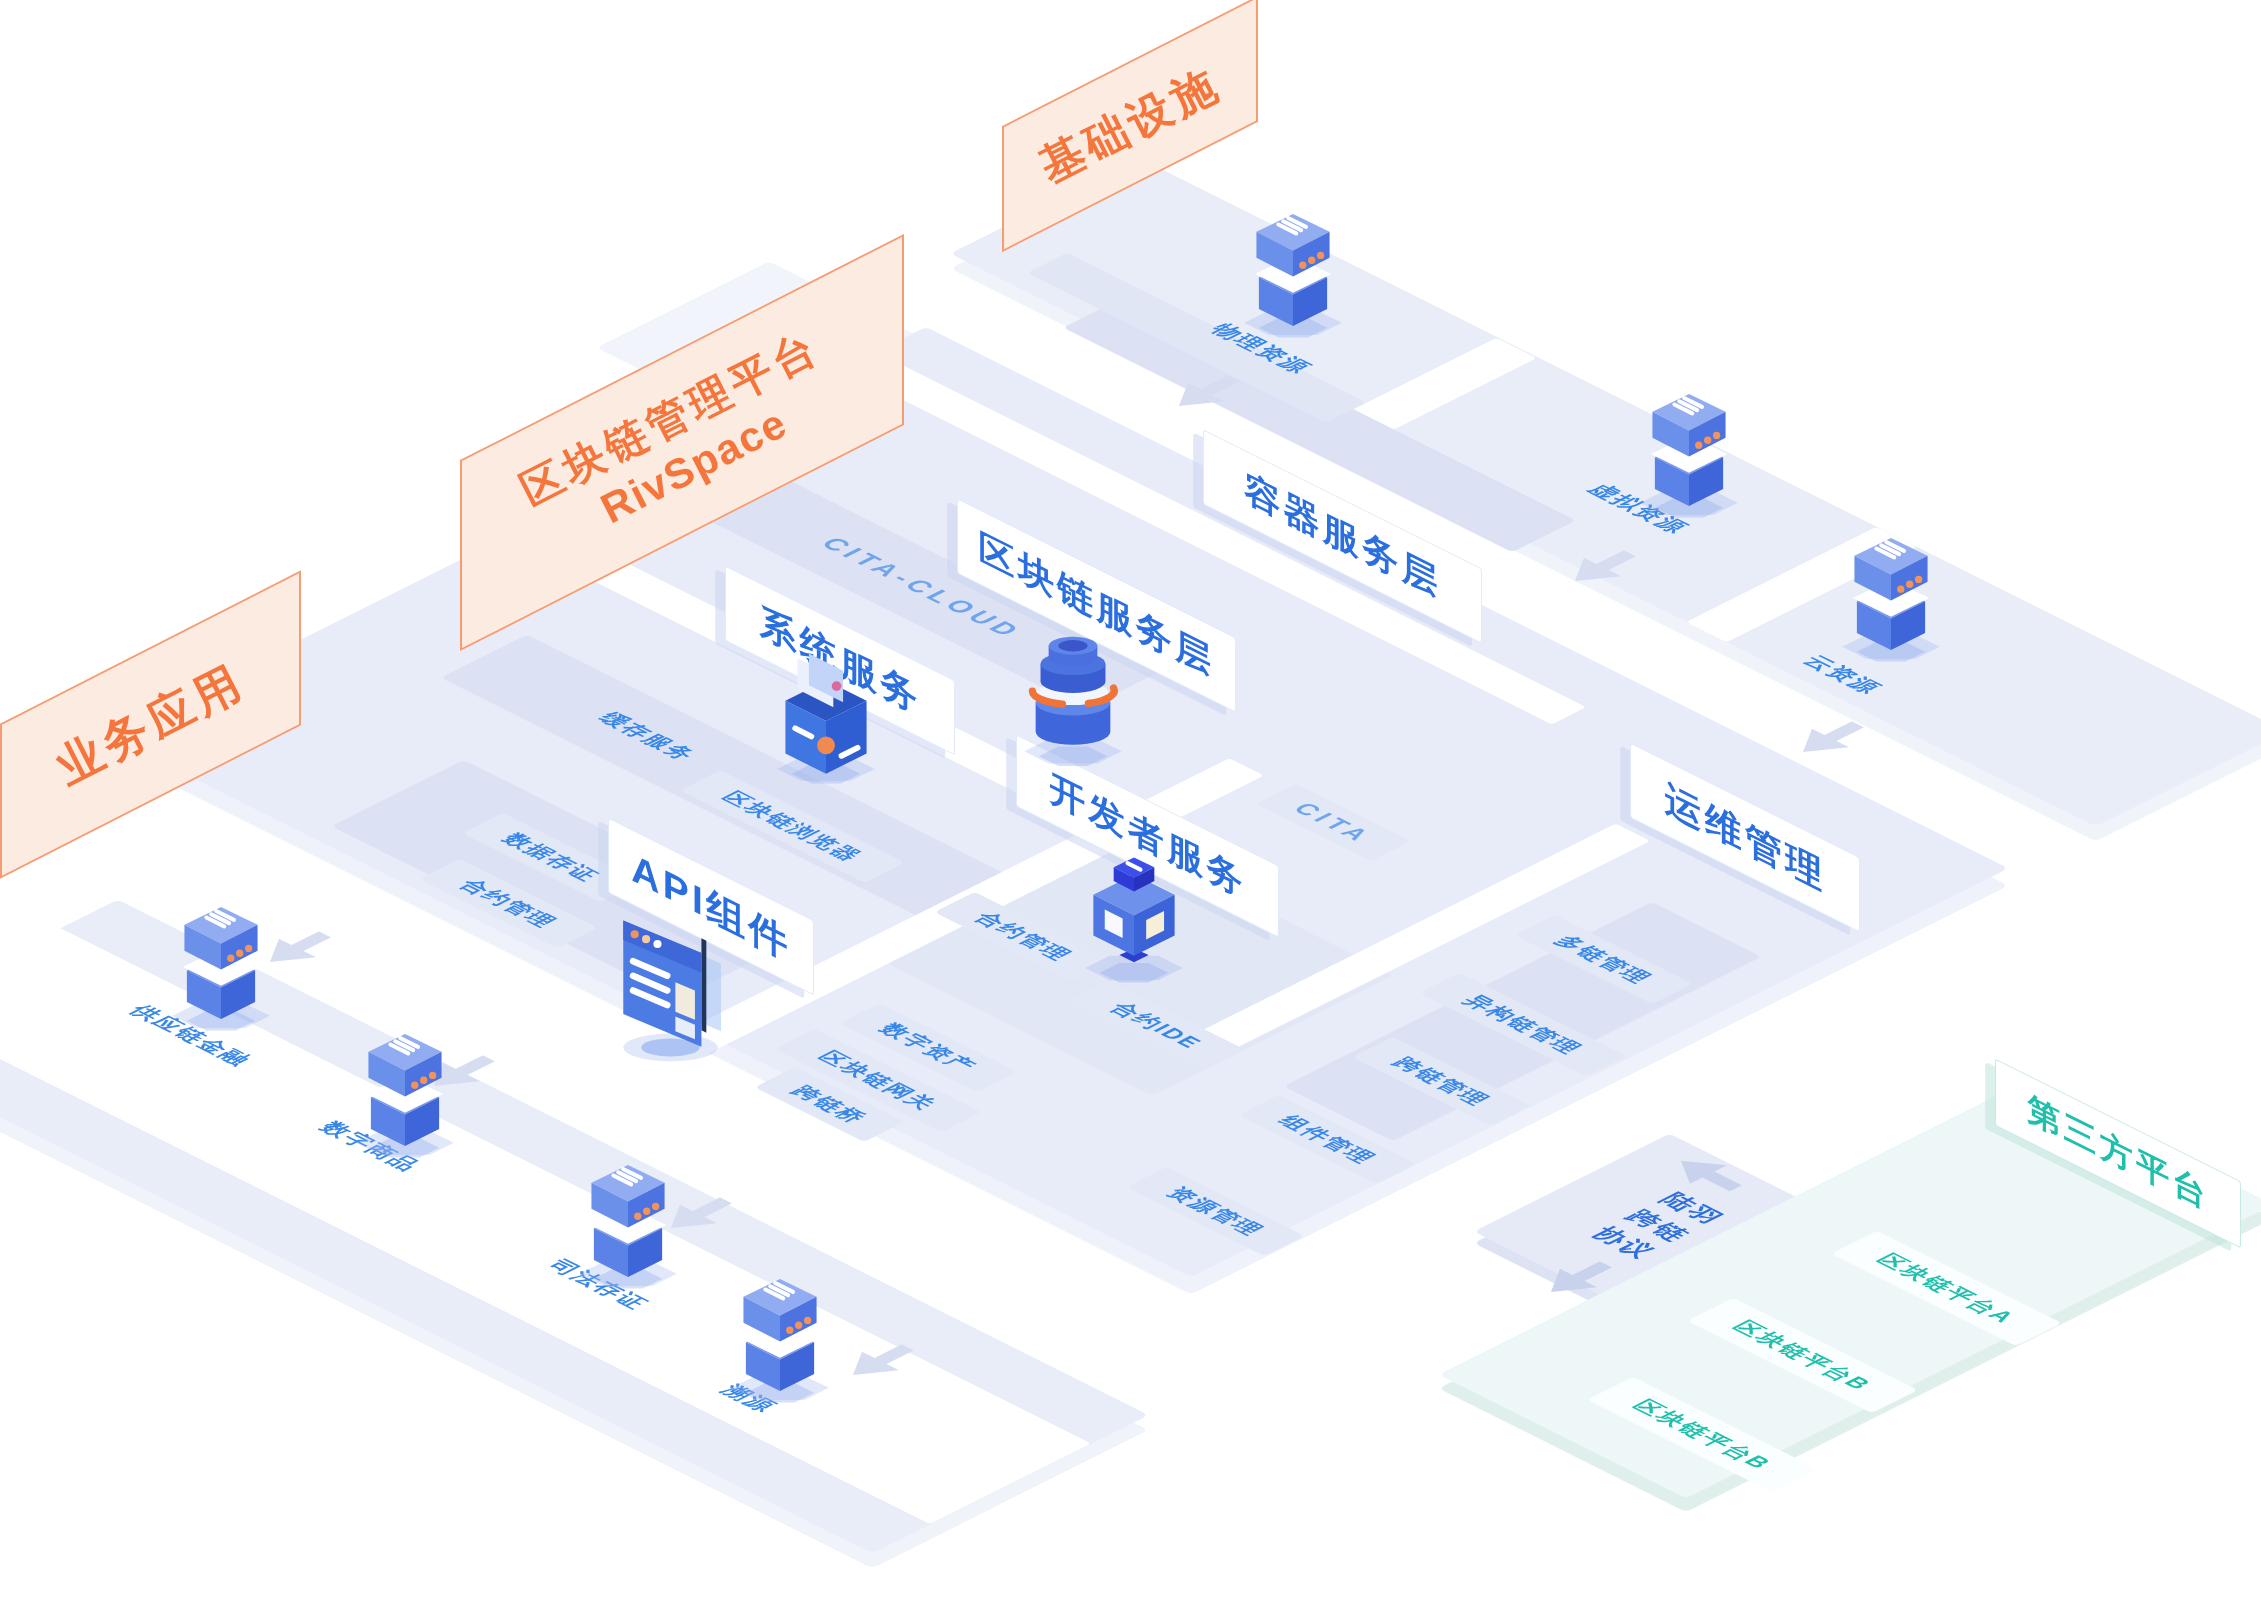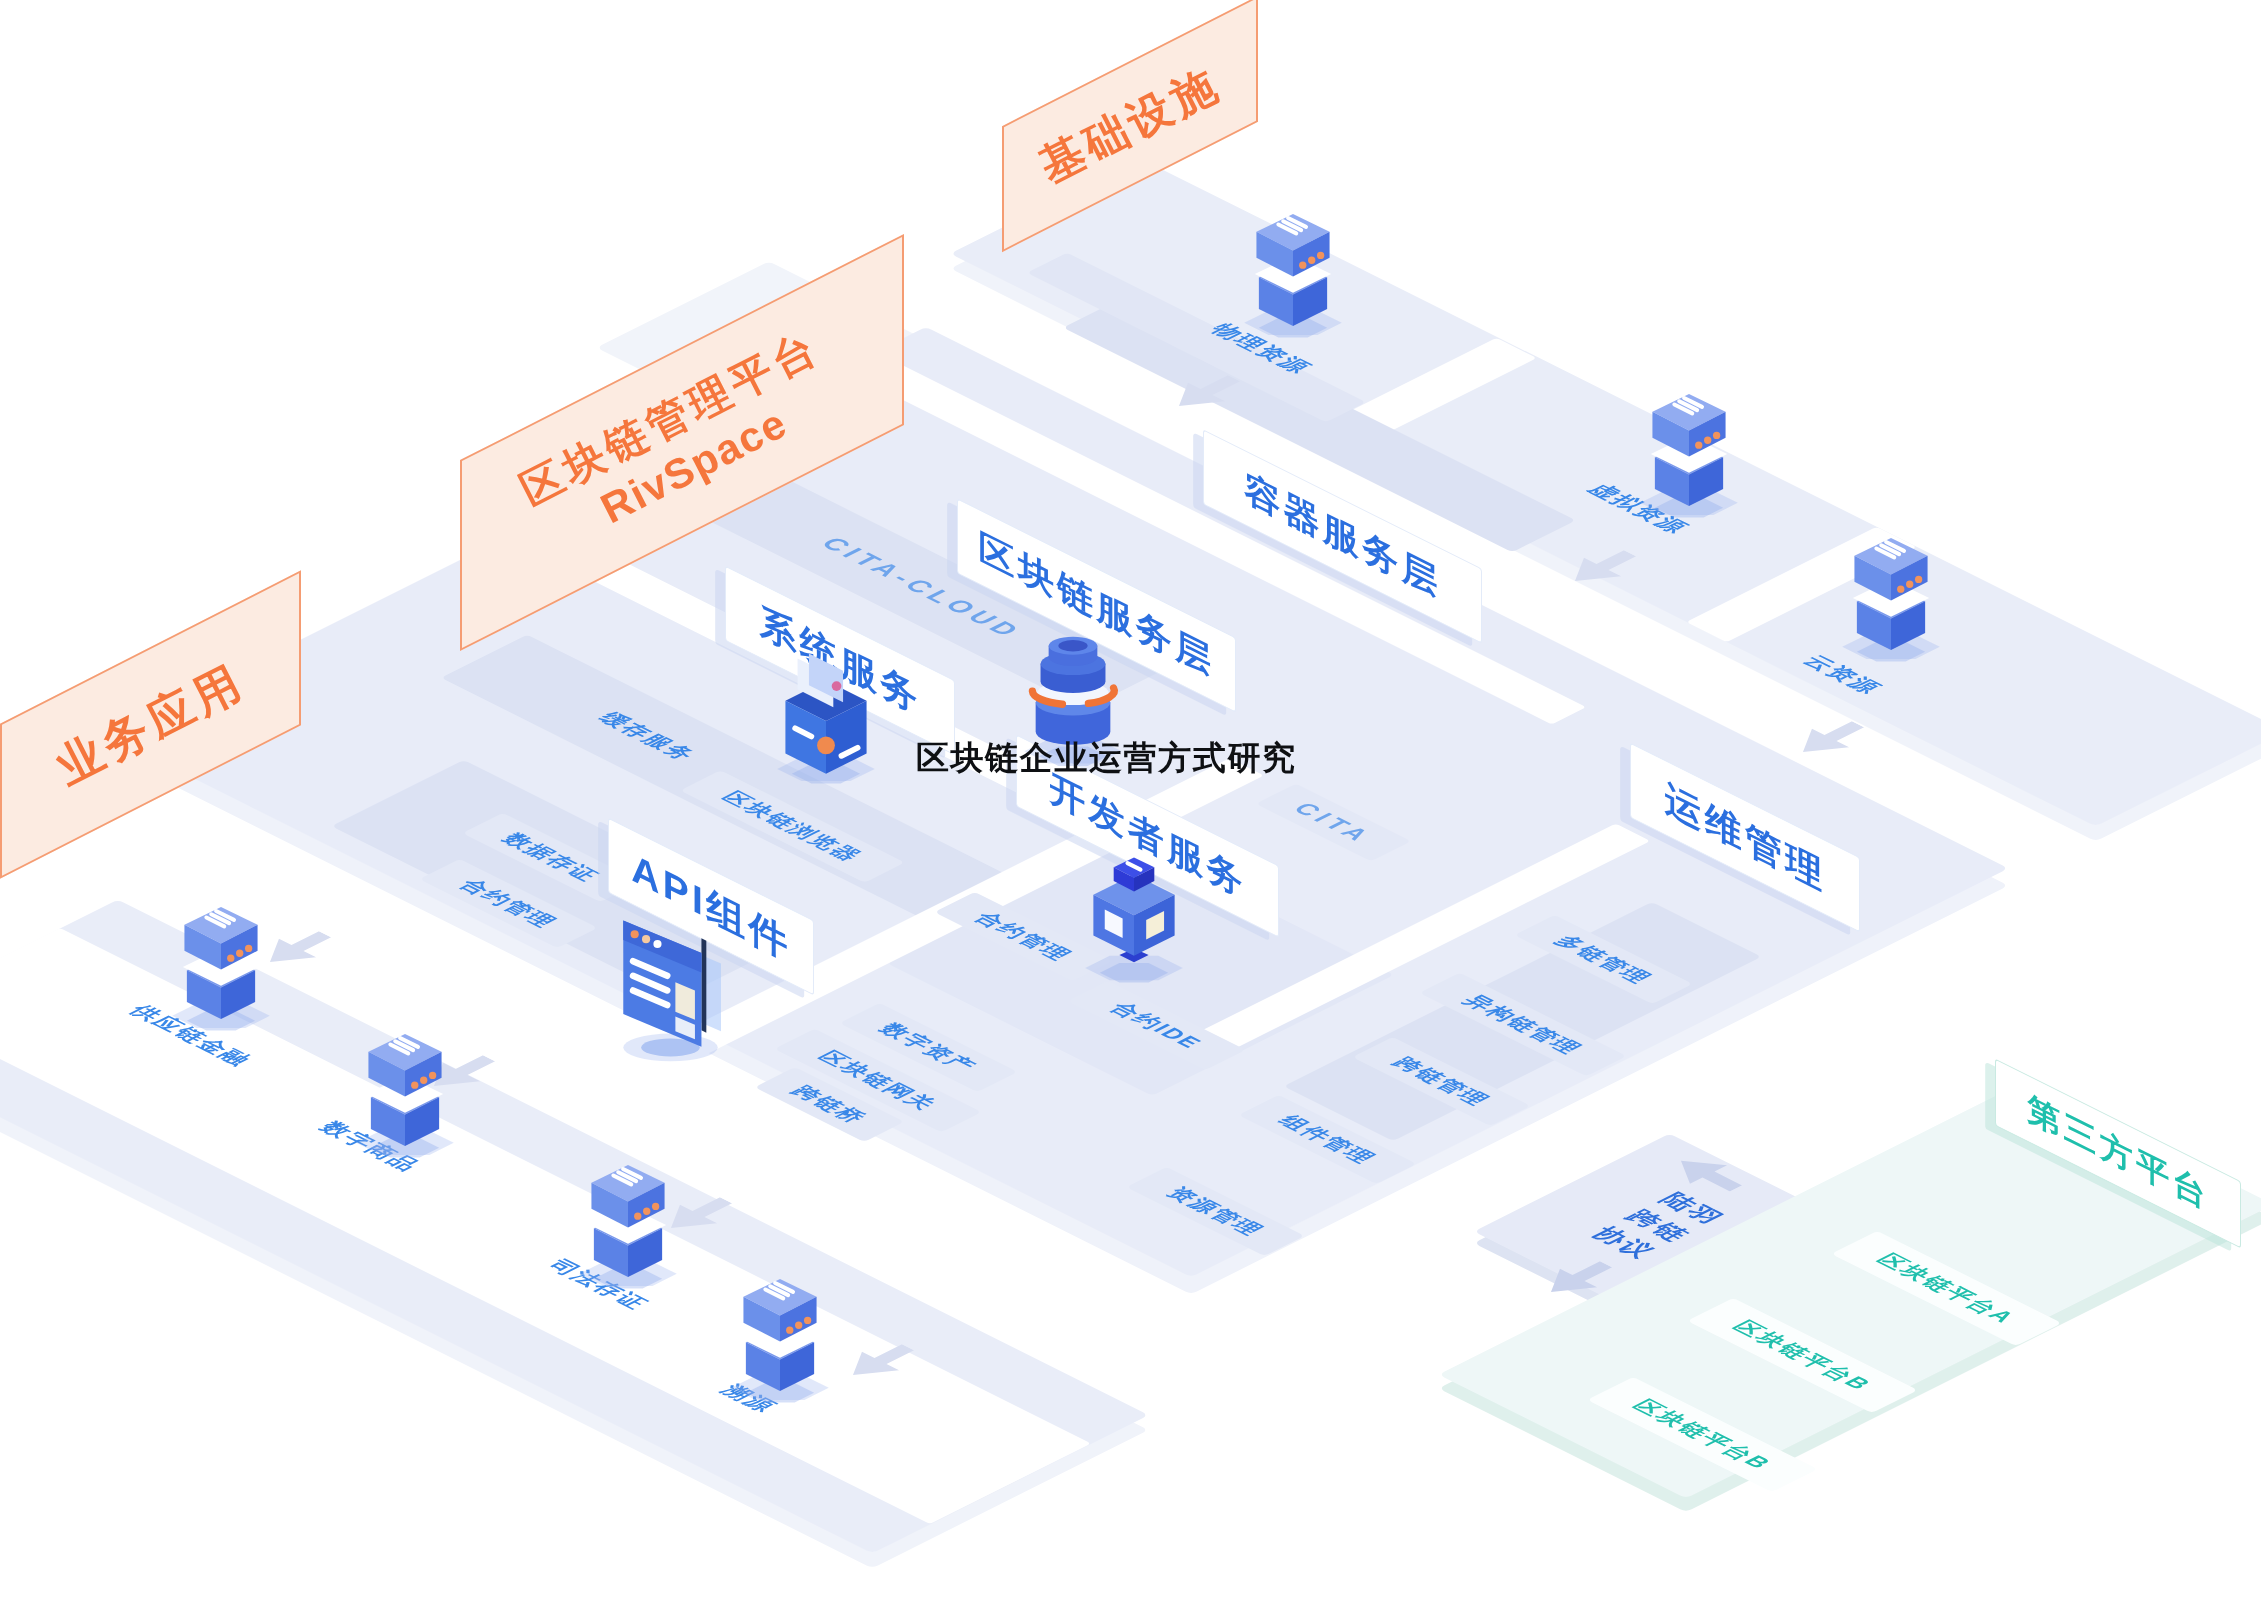--- a/index.html
+++ b/index.html
@@ -400,16 +400,15 @@
   <div class="banner" style="left:460px;top:347px;width:440px;height:187px;">
     <div class="btext" style="font-size:42px;">
       <span style="display:block;">区块链管理平台</span>
       <span style="display:block;letter-spacing:1.6px;">RivSpace</span>
     </div>
   </div>
   <div class="banner" style="left:0px;top:647px;width:297px;height:151px;">
     <div class="btext" style="font-size:46px;">业务应用</div>
   </div>
 
-  <div class="title" style="left:916px;top:737px;width:383px;">区块链企业运营方式研究</div>
 
 </div>
 
 
 </body></html>

